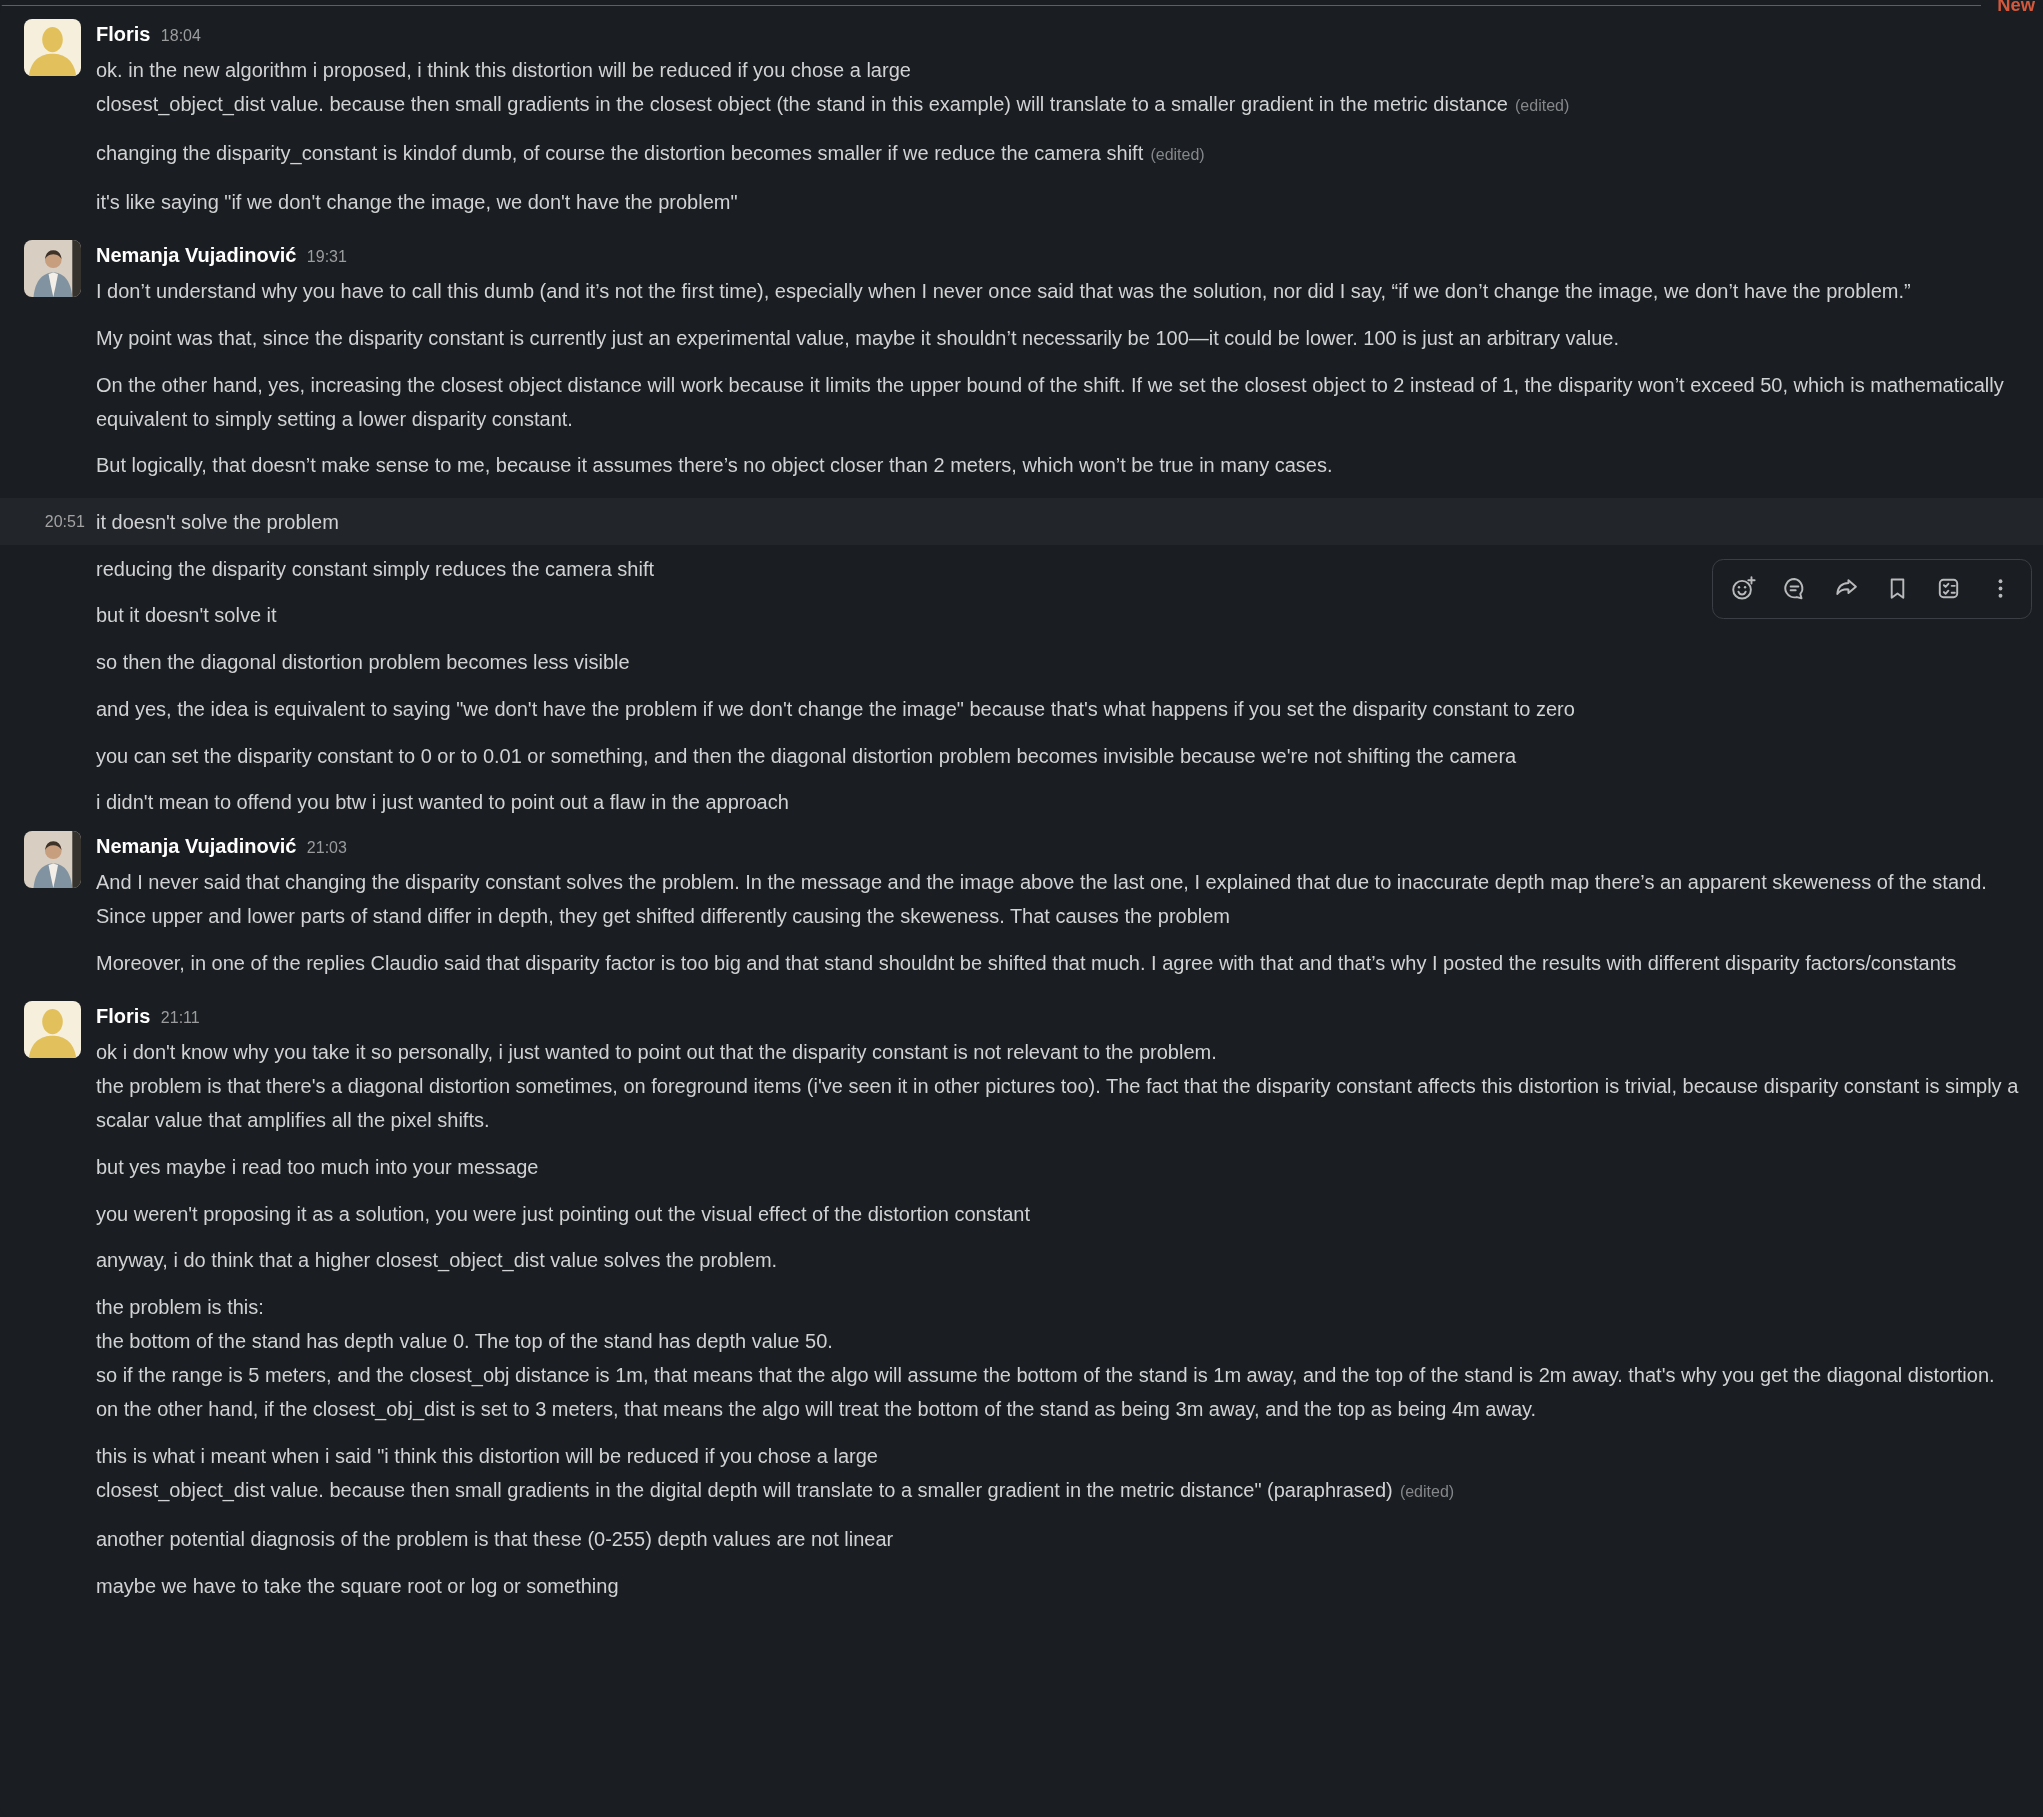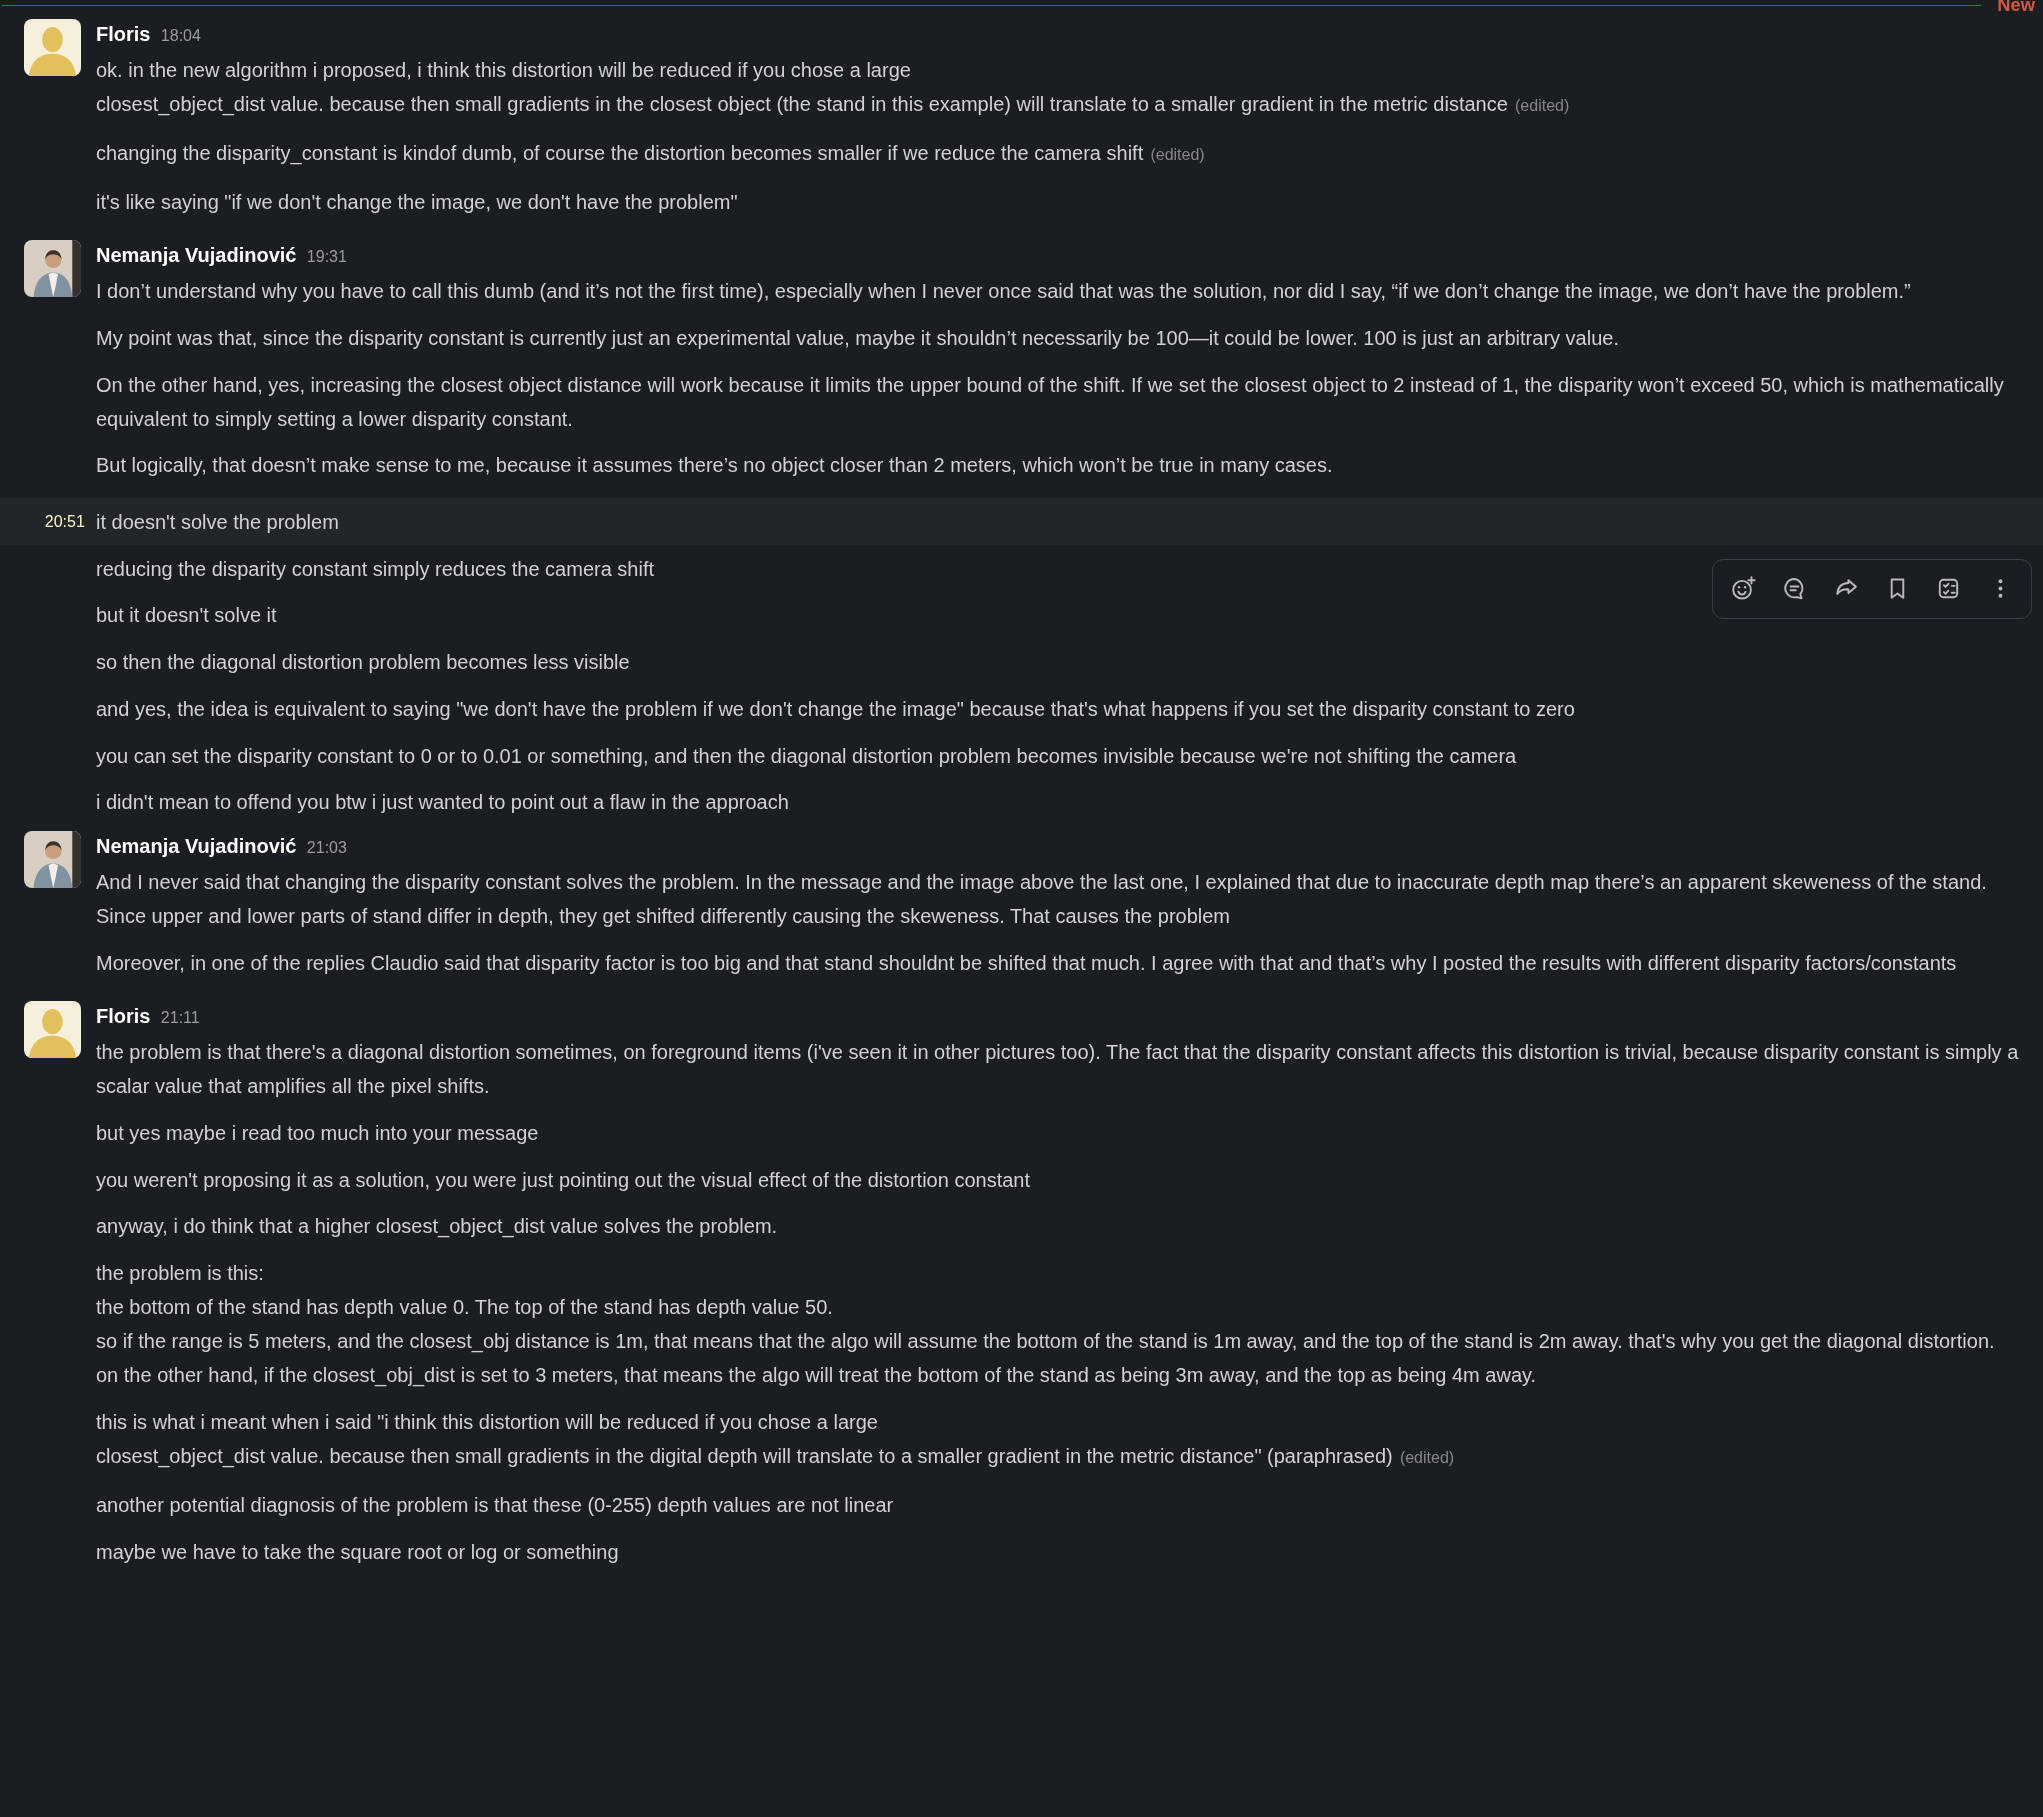--- a/index.html
+++ b/index.html
@@ -22,21 +22,21 @@
   .head{line-height:34px;white-space:nowrap;}
   .head .name{font-weight:700;color:#FFFFFF;font-size:20px;cursor:pointer;}
   .head .time{font-size:16px;color:#9B9C9E;margin-left:10.4px;}
   .msg{margin:0 0 12.8px 0;}
   .msg .line{line-height:34px;}
   .edited{font-size:16px;color:#85878A;margin-left:7.2px;}
   
   .row{display:flex;padding:6.4px 0;}
   .row.hover{background:#22252A;}
   .row .rgutter{flex:none;width:96px;box-sizing:border-box;padding-right:11.2px;text-align:right;
-    font-size:16px;color:#fef9c3;line-height:34px;}
+    font-size:16px;color:#a3a3a3;line-height:34px;}
   .row .rtext{flex:1;min-width:0;line-height:34px;padding-right:21px;}
   
   .hover-toolbar{
     position:absolute;top:559px;right:11.2px;z-index:10;
     display:flex;align-items:center;gap:6.4px;
     background:#1A1D21;border:1.6px solid #3B3E44;border-radius:11.2px;
     padding:6.4px 8px;
   }
   .tb{width:45px;height:45px;display:flex;align-items:center;justify-content:center;
     background:transparent;border:none;border-radius:6.4px;color:#B9BABB;cursor:pointer;padding:0;}
@@ -163,20 +163,21 @@
             <svg viewBox="0 0 72 72" width="57" height="57">
               <rect width="72" height="72" fill="#F6EFDB"></rect>
               <ellipse cx="36" cy="26" rx="13" ry="16" fill="#E2C15C"></ellipse>
               <path d="M6 72 C9 51 22 44 36 44 C50 44 63 51 66 72 Z" fill="#E2C15C"></path>
             </svg>
           </div>
         </div>
         <div class="content">
           <div class="head"><span class="name">Floris</span><span class="time">21:11</span></div>
           <div class="msg">
+            <div class="line">ok i don't know why you take it so personally, i just wanted to point out that the disparity constant is not relevant to the problem.</div>
             <div class="line">the problem is that there's a diagonal distortion sometimes, on foreground items (i've seen it in other pictures too). The fact that the disparity constant affects this distortion is trivial, because disparity constant is simply a scalar value that amplifies all the pixel shifts.</div>
           </div>
           <div class="msg">
             <div class="line">but yes maybe i read too much into your message</div>
           </div>
           <div class="msg">
             <div class="line">you weren't proposing it as a solution, you were just pointing out the visual effect of the distortion constant</div>
           </div>
           <div class="msg">
             <div class="line">anyway, i do think that a higher closest_object_dist value solves the problem.</div>

